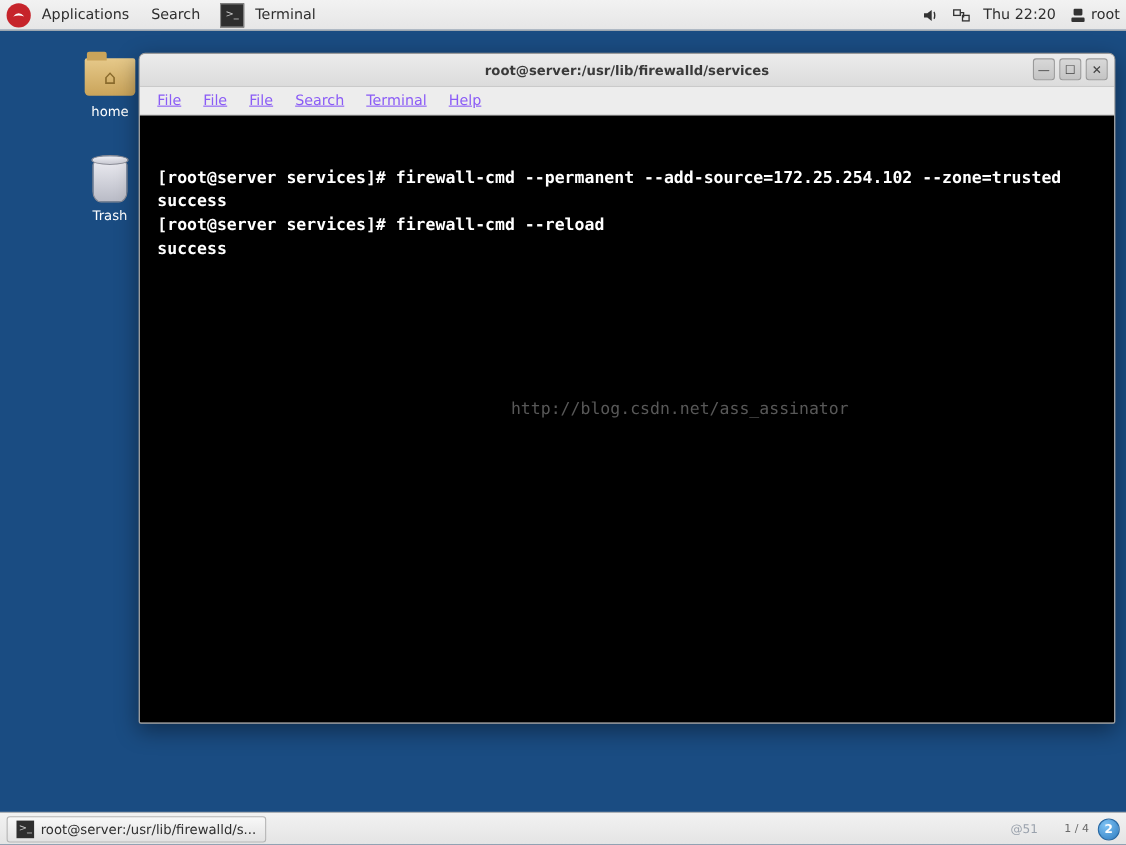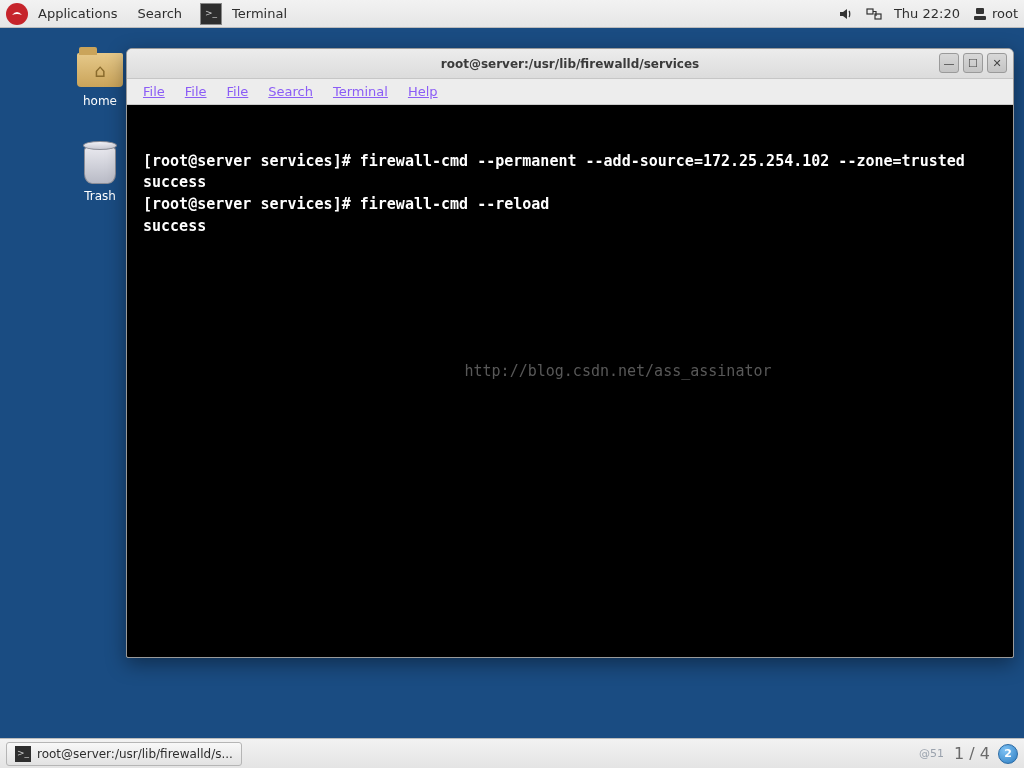--- a/index.html
+++ b/index.html
@@ -164,29 +164,29 @@
   color: #2e2e2e;
   font-size: 12px;
   cursor: pointer;
   max-width: 280px;
 }
 .task-button .tb-icon {
   width: 16px; height: 16px; background: #2e2e2e;
   display: flex; align-items: center; justify-content: center;
 }
 .bottom-spacer { flex: 1; }
-.ws-indicator { color: #6a6a6a; font-size: 16px; padding: 0 8px; text-align: center; }
+.ws-indicator { color: #6a6a6a; font-size: 10px; padding: 0 8px; text-align: center; }
 .ws-badge {
   width: 20px; height: 20px; border-radius: 50%;
   background: radial-gradient(circle at 35% 30%, #7fc3f5, #2d7cc0);
   color: #fff; font-size: 11px; font-weight: bold;
   display: flex; align-items: center; justify-content: center;
   border: 1px solid #2a6aa4;
 }
-.faint-text { color: #9aa2ad; font-size: 11px; margin-right: 2px; }
+.faint-text { color: #9aa2ad; font-size: 11px; margin-right: 16px; }
 
 
 .svg-icon { width: 16px; height: 16px; display: block; }
 </style>
 </head>
 <body>
 
 <div class="top-panel">
   <div class="hat-icon">
     <svg class="svg-icon" viewBox="0 0 16 16">

